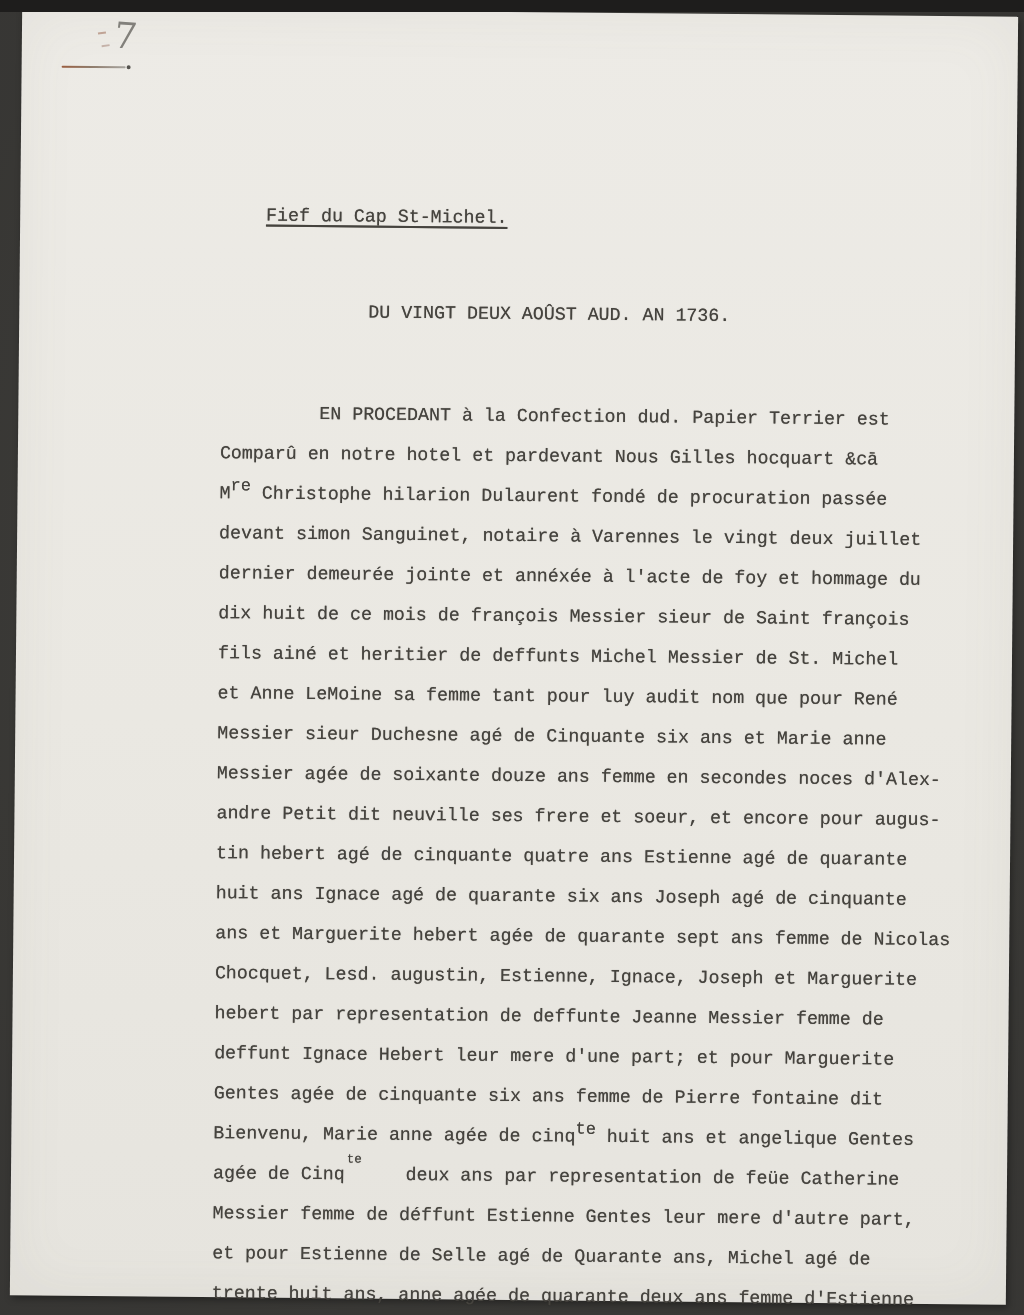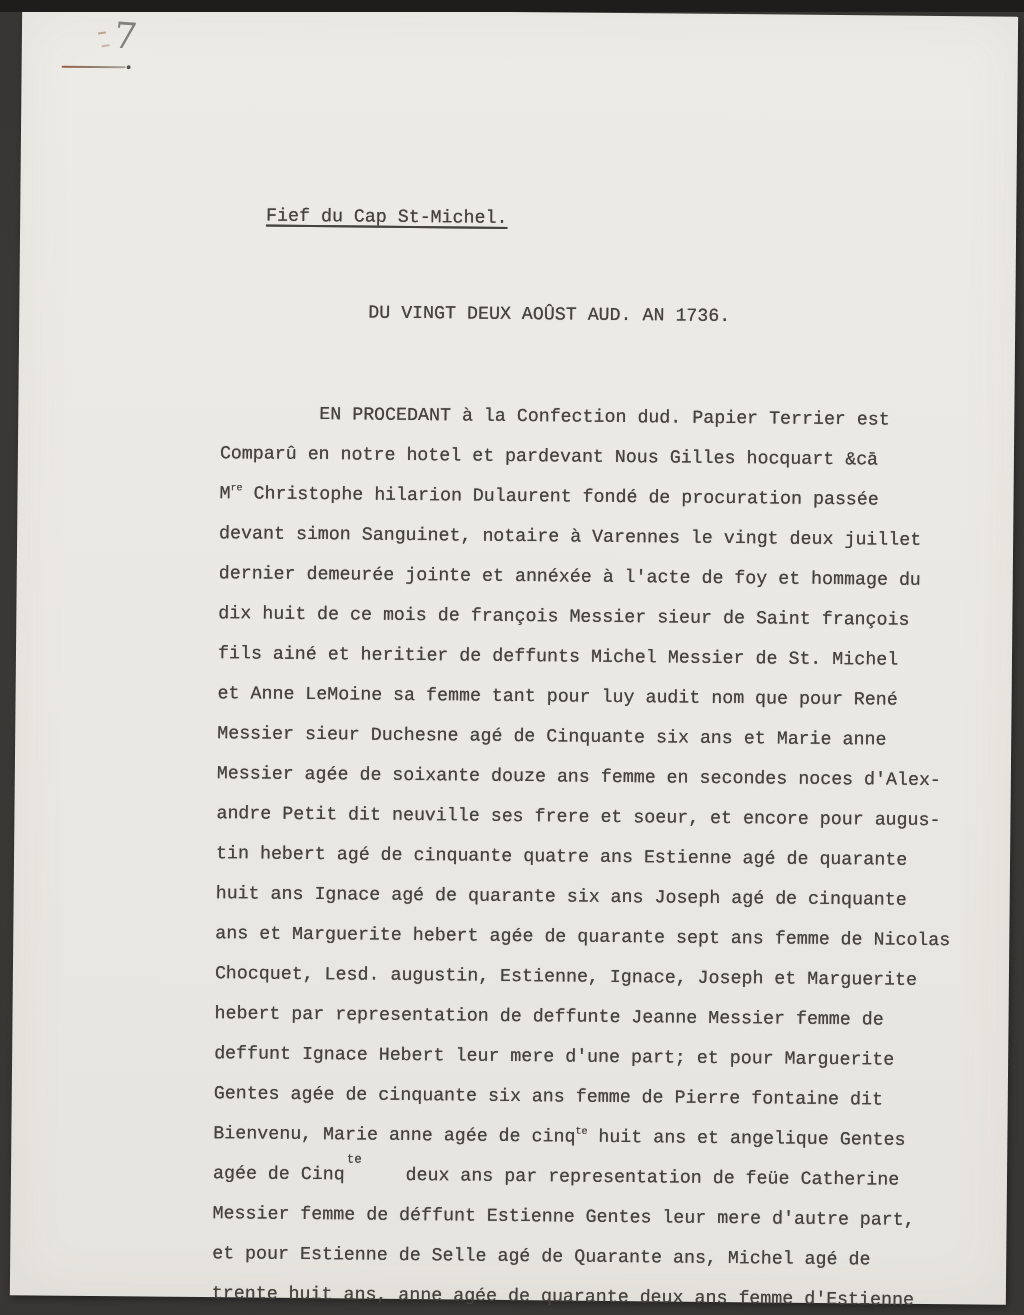--- a/index.html
+++ b/index.html
@@ -75,21 +75,21 @@
   }
   .dateline {
     margin-top: 52px;
     padding-left: 147px;
     line-height: 24px;
   }
   .body-block { margin-top: 30px; }
   .line { line-height: 40px; height: 40px; }
   .line.indent { padding-left: 99px; }
   .sup {
-    font-size: 10px;
+    font-size: 17px;
     position: relative; top: -8px;
     text-shadow: 0 0 0.5px rgba(64,60,55,0.7);
   }
   .sup2 {
     font-size: 12.5px;
     position: relative; top: -17px;
     margin-left: 2px;
   }
 </style>
 </head>

